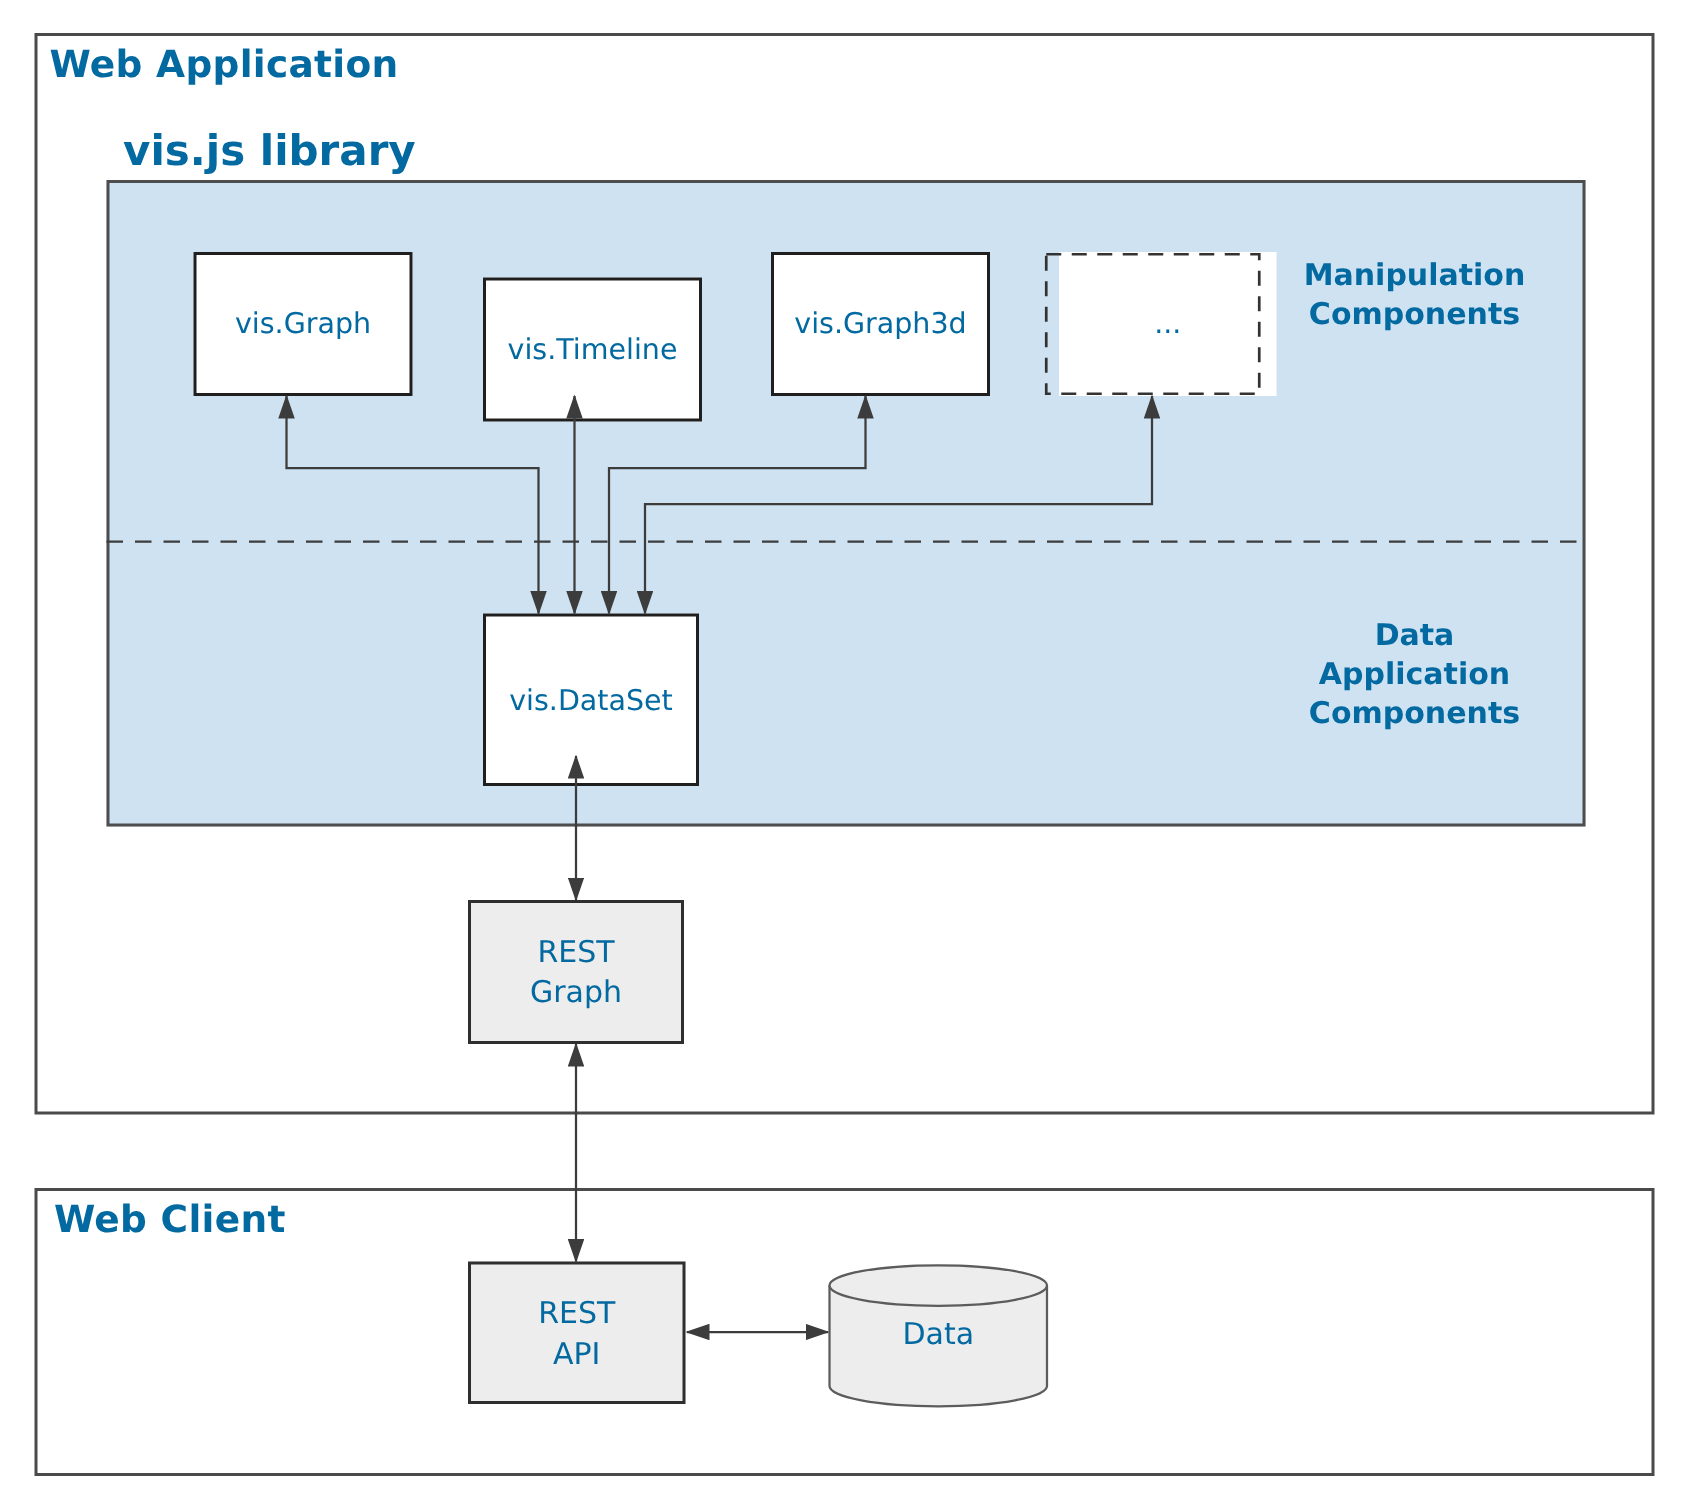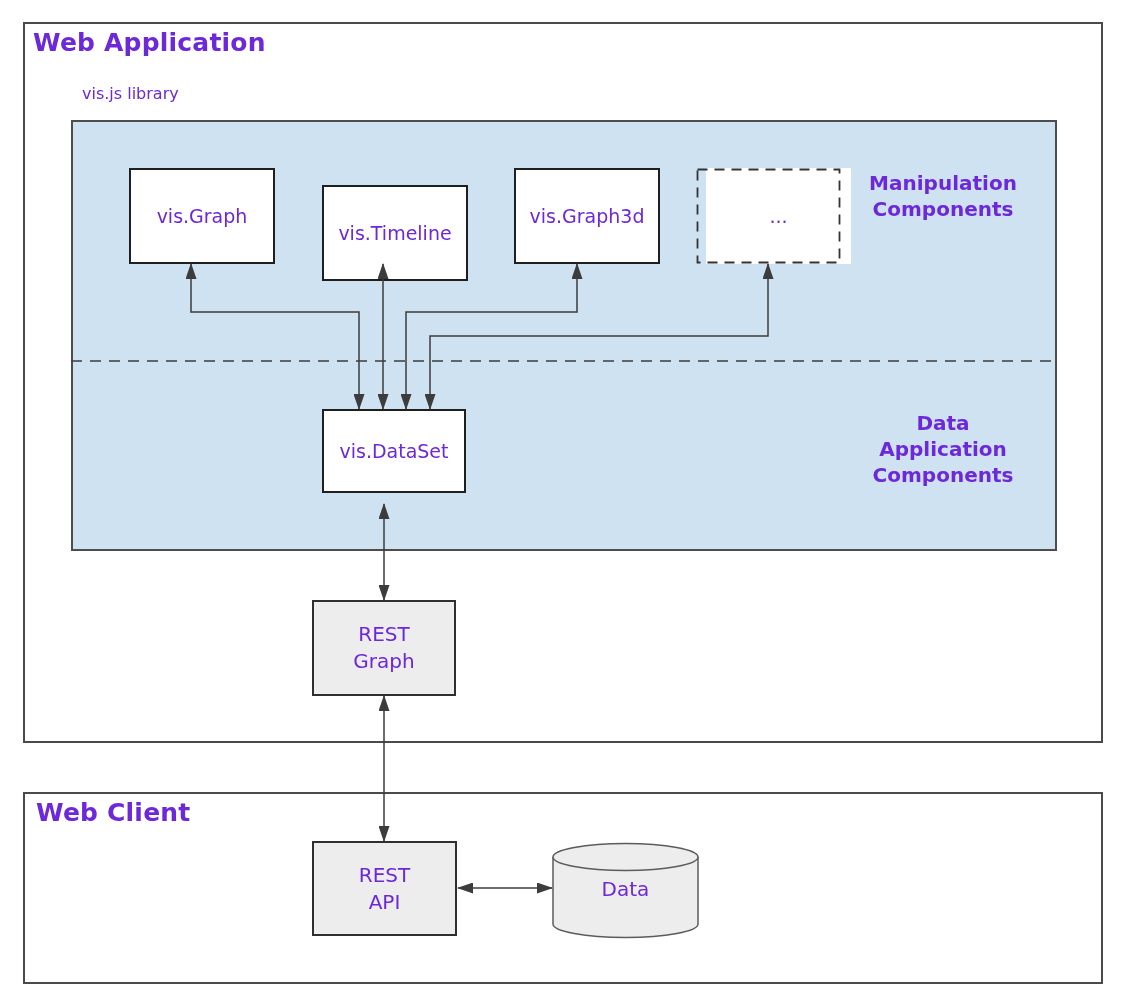--- a/index.html
+++ b/index.html
@@ -2,21 +2,21 @@
 <html><head>
 <meta charset="utf-8">
 <style>
   html, body { margin: 0; padding: 0; background: #ffffff; }
   .canvas {
     position: relative;
     width: 1128px;
     height: 1008px;
     background: #ffffff;
     font-family: "DejaVu Sans", "Liberation Sans", sans-serif;
-    color: #6d28d9;
+    color: #0369a1;
     overflow: hidden;
   }
   .abs { position: absolute; }
   .box { position: absolute; box-sizing: border-box; }
   .outer { border: 2px solid #4a4a4a; background: transparent; }
   .library { background: #cfe2f2; border: 2px solid #4d4d4d; }
   .comp {
     background: #ffffff;
     border: 2px solid #1f1f1f;
     display: flex; align-items: center; justify-content: center;
@@ -26,21 +26,21 @@
   }
   .comp.nb { border: none; } 
   .extbox {
     background: #ededed;
     border: 2px solid #2f2f2f;
     display: flex; flex-direction: column; align-items: center; justify-content: center;
     font-size: 20px; line-height: 27px;
     text-align: right;
   }
   .title-lg { position: absolute; font-size: 25px; font-weight: bold; letter-spacing: 0.2px; }
-  .title-md { position: absolute; font-size: 16px; font-weight: normal; }
+  .title-md { position: absolute; font-size: 28px; font-weight: bold; }
   .annot {
     position: absolute;
     font-size: 20px; font-weight: bold; line-height: 26px;
     text-align: center;
   }
   .overlay { position: absolute; left: 0; top: 0; z-index: 5; pointer-events: none; }
   .toplabel { z-index: 10; }
 </style>
 </head>
 <body>
@@ -69,21 +69,21 @@
   <div class="annot" style="left:828px; top:170px; width:230px;">
     <div>Manipulation</div>
     <div>Components</div>
   </div>
   <div class="annot" style="left:828px; top:410px; width:230px;">
     <div>Data</div>
     <div>Application</div>
     <div>Components</div>
   </div>
 
-  <div class="box comp" style="left:312px; top:409px; width:144px; height:84px;">
+  <div class="box comp" style="left:312px; top:409px; width:144px; height:115px;">
     <span>vis.DataSet</span>
   </div>
 
   <div class="box extbox" style="left:312px; top:600px; width:144px; height:96px;">
     <div>REST</div>
     <div>Graph</div>
   </div>
 
   <div class="box outer" style="left:23px; top:792px; width:1080px; height:192px;"></div>
   <div class="title-lg" style="left:36px; top:798px;">Web Client</div>

